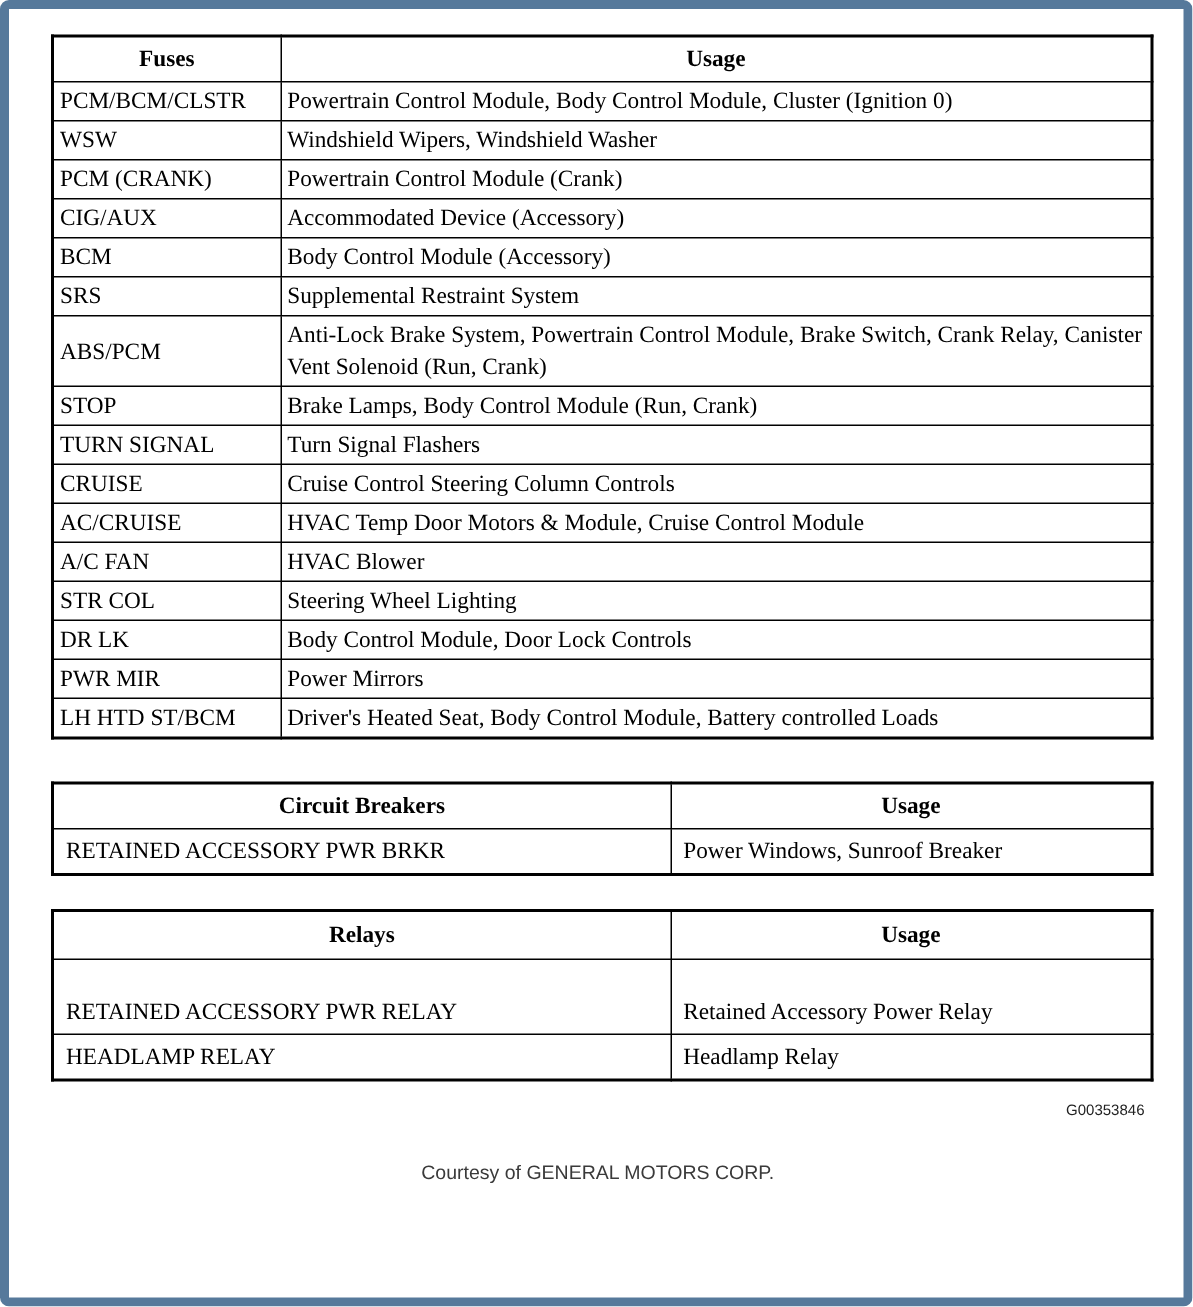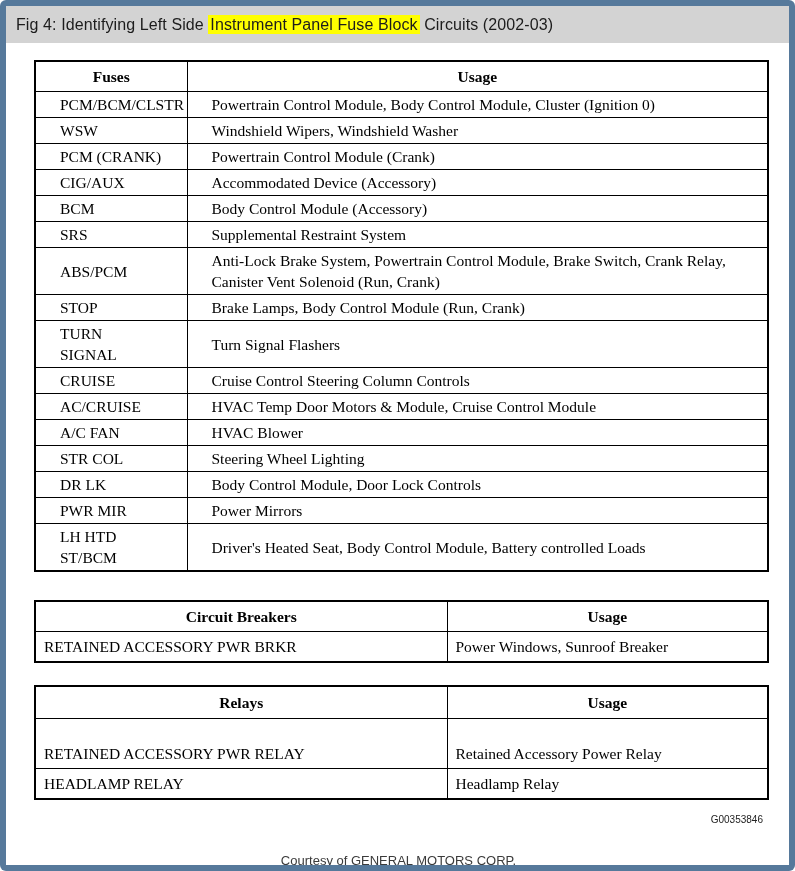--- a/index.html
+++ b/index.html
@@ -43,21 +43,21 @@
     border-collapse: collapse;
     width: 735px;
     font-family: "Liberation Serif", serif;
     font-size: 15.5px;
     color: #000;
     border: 2px solid #000;
     table-layout: fixed;
   }
   table.tbl th, table.tbl td {
     border: 1px solid #000;
-    padding: 2px 24px;
+    padding: 2px 4px;
     line-height: 21px;
     vertical-align: middle;
     overflow: hidden;
   }
   table.tbl th {
     font-weight: bold;
     text-align: center;
     padding: 4px 8px;
   }
   table.fuses col.c1 { width: 152px; }
@@ -81,23 +81,20 @@
     color: #3a3a3a;
     font-family: "Liberation Sans", sans-serif;
   }
 </style>
 </head>
 <body>
 
 <div class="frame">
   <div class="page">
 
-    <div class="title-bar">
-      <span>Fig 4: Identifying Left Side </span><mark>Instrument Panel Fuse Block</mark><span> Circuits (2002-03)</span>
-    </div>
 
     <div class="content">
 
       <table class="tbl fuses">
         <colgroup>
             <col class="c1">
             <col>
           </colgroup>
         <thead>
           <tr>

